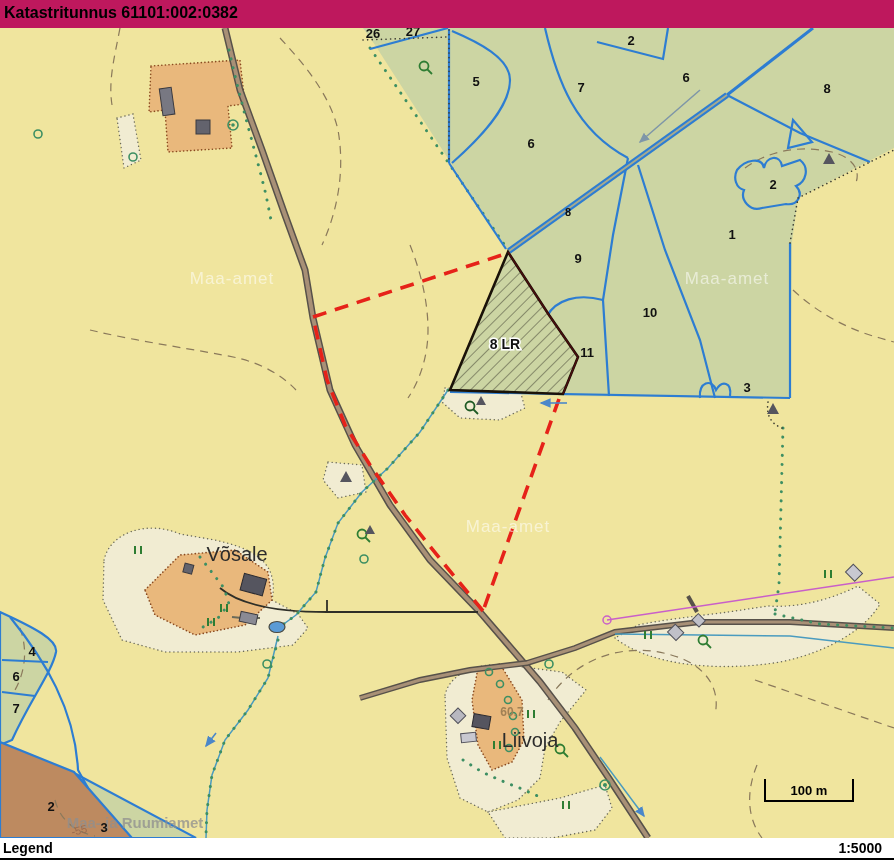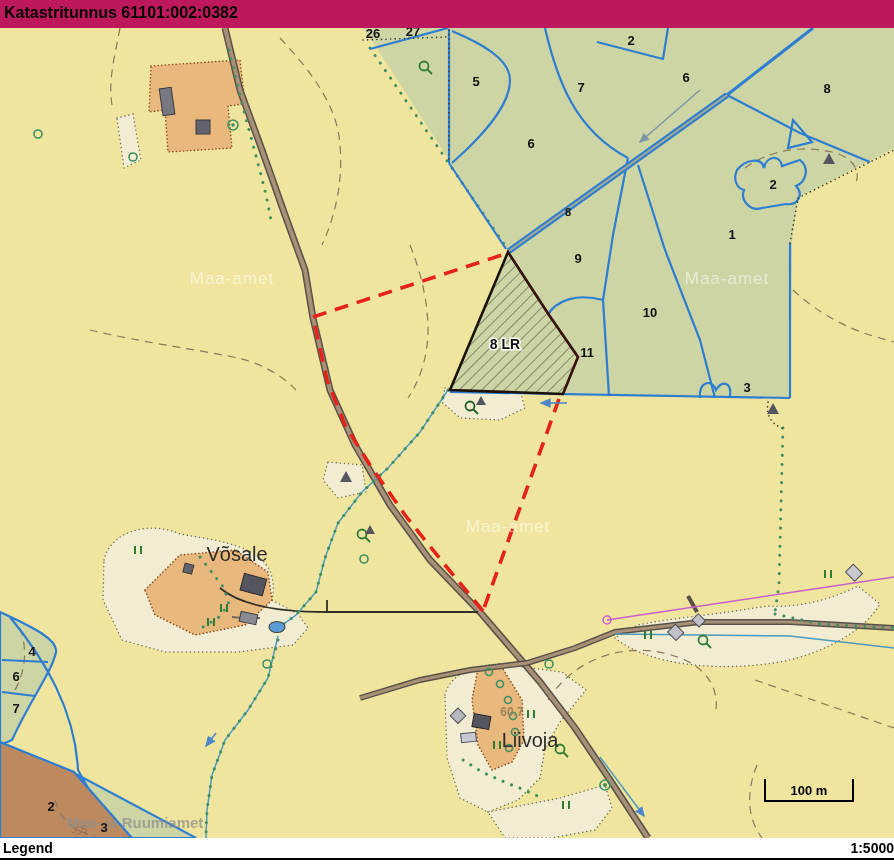--- a/index.html
+++ b/index.html
@@ -3,21 +3,21 @@
 <meta charset="utf-8">
 <style>
   html,body{margin:0;padding:0;background:#fff;}
   #page{position:relative;width:894px;height:864px;background:#be185d;overflow:hidden;
         font-family:"Liberation Sans",sans-serif;}
   #title{position:absolute;left:4px;top:4px;font-size:16px;font-weight:bold;color:#000;}
   #map-wrap{position:absolute;left:0;top:28px;width:894px;height:810px;}
   #footer{position:absolute;left:0;top:838px;width:894px;height:26px;background:#fff;}
   #footer .rule{position:absolute;left:0;top:20px;width:894px;height:2px;background:#000;}
   #legend-label{position:absolute;left:3px;top:2px;font-size:14px;font-weight:bold;color:#000;}
-  #scale-label{position:absolute;right:0;top:2px;font-size:14px;font-weight:bold;color:#000;}
+  #scale-label{position:absolute;right:12px;top:2px;font-size:14px;font-weight:bold;color:#000;}
   svg text{font-family:"Liberation Sans",sans-serif;}
   .pnum{font-size:13px;font-weight:bold;fill:#111;text-anchor:middle;}
   .pnum.sm{font-size:11px;}
   .place{font-size:20px;fill:#2b2b2b;text-anchor:middle;}
   .wm{font-size:17px;fill:#ffffff;opacity:0.55;text-anchor:middle;letter-spacing:1px;}
   .wm4{font-size:15px;font-weight:bold;fill:#8f8f8f;opacity:0.75;text-anchor:middle;}
   .target-label{font-size:14px;font-weight:bold;fill:#111;text-anchor:middle;
                 stroke:#ffffff;stroke-width:3px;paint-order:stroke;}
   .elev{font-size:12px;font-weight:bold;fill:#a08055;text-anchor:middle;}
   .contour-label{font-size:11px;fill:#9b6b4f;text-anchor:middle;}

